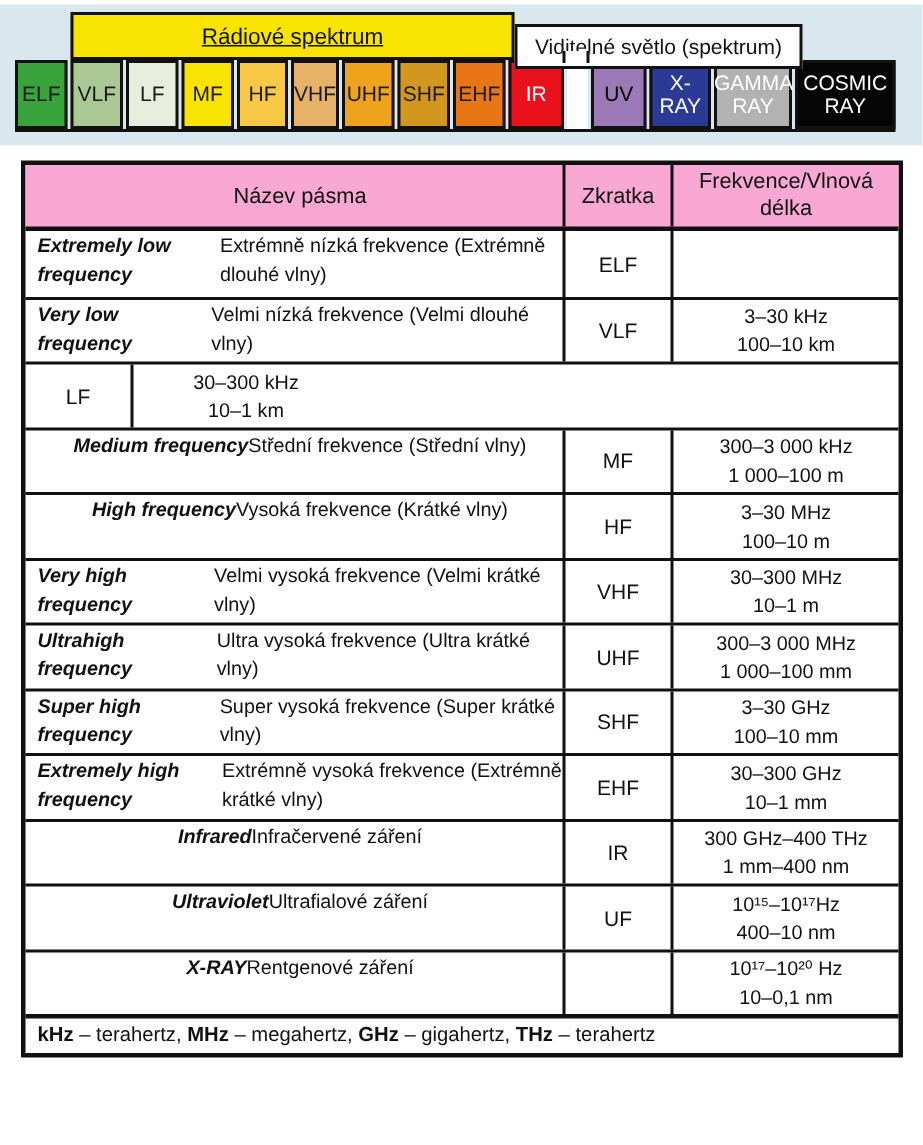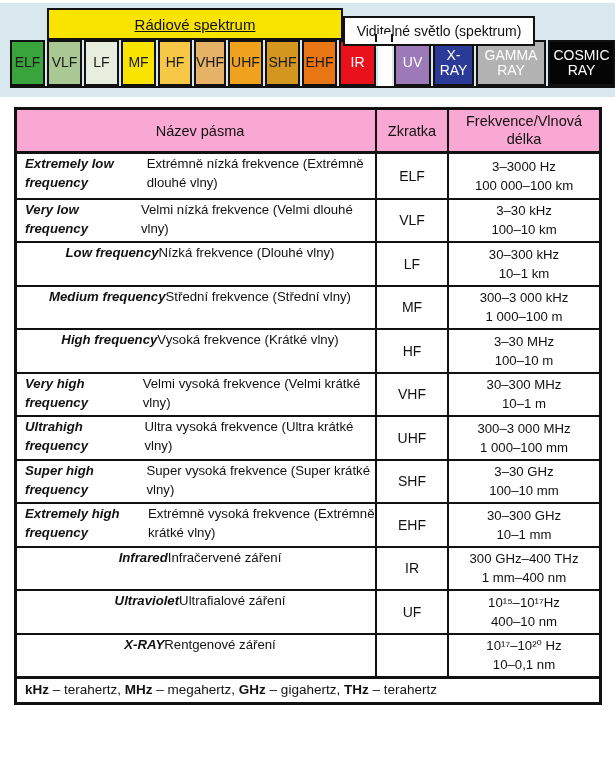--- a/index.html
+++ b/index.html
@@ -74,60 +74,52 @@
       <div class="band" style="width: 35px; background: rgb(169, 200, 147); color: rgb(26, 26, 26);">VLF</div>
       <div class="band" style="width: 35px; background: rgb(231, 238, 221); color: rgb(26, 26, 26);">LF</div>
       <div class="band" style="width: 35px; background: rgb(248, 228, 0); color: rgb(26, 26, 26);">MF</div>
       <div class="band" style="width: 34px; background: rgb(246, 200, 69); color: rgb(26, 26, 26);">HF</div>
       <div class="band" style="width: 32px; background: rgb(229, 178, 103); color: rgb(26, 26, 26);">VHF</div>
       <div class="band" style="width: 35px; background: rgb(239, 163, 28); color: rgb(26, 26, 26);">UHF</div>
       <div class="band" style="width: 35px; background: rgb(211, 150, 31); color: rgb(26, 26, 26);">SHF</div>
       <div class="band" style="width: 35px; background: rgb(233, 118, 20); color: rgb(26, 26, 26);">EHF</div>
       <div class="band" style="width: 37px; background: rgb(232, 17, 28); color: rgb(255, 255, 255);">IR</div>
       <div class="band gap" style="width: 14px;"></div>
-      <div class="band" style="width: 37px; background: rgb(156, 122, 184); color: #ffffff;">UV</div>
+      <div class="band" style="width: 37px; background: rgb(156, 122, 184); color: #000000;">UV</div>
       <div class="band" style="width: 41px; background: rgb(42, 58, 150); color: rgb(255, 255, 255);">X-RAY</div>
-      <div class="band" style="width: 70px; background: rgb(178, 178, 178); color: rgb(255, 255, 255);">GAMMA RAY</div>
+      <div class="band" style="width: 52px; background: rgb(178, 178, 178); color: rgb(255, 255, 255);">GAMMA RAY</div>
       <div class="band" style="width: 67px; background: rgb(5, 5, 5); color: #ffffff;">COSMIC RAY</div>
     </div>
 
   <div class="freq-table">
     <div class="thead" id="table-header-row" style="background: #f9a8d4;">
       <div class="th name">Název pásma</div>
       <div class="th abbr">Zkratka</div>
       <div class="th freq">Frekvence/Vlnová délka</div>
     </div>
     <div id="table-body">
         <div class="tr">
           <div class="td name">
             <div class="en">Extremely low frequency</div>
             <div class="cz">Extrémně nízká frekvence (Extrémně dlouhé vlny)</div>
           </div>
           <div class="td abbr">ELF</div>
-          <div class="td freq">
-            <div class="">3–3000 Hz</div>
-            <div class="">100 000–100 km</div>
-          </div>
         </div>
         <div class="tr">
           <div class="td name">
             <div class="en">Very low frequency</div>
             <div class="cz">Velmi nízká frekvence (Velmi dlouhé vlny)</div>
           </div>
           <div class="td abbr">VLF</div>
           <div class="td freq">
             <div class="">3–30 kHz</div>
             <div class="">100–10 km</div>
           </div>
         </div>
         <div class="tr">
-          <div class="td name">
-            <div class="en">Low frequency</div>
-            <div class="cz">Nízká frekvence (Dlouhé vlny)</div>
-          </div>
           <div class="td abbr">LF</div>
           <div class="td freq">
             <div class="">30–300 kHz</div>
             <div class="">10–1 km</div>
           </div>
         </div>
         <div class="tr">
           <div class="td name">
             <div class="en">Medium frequency</div>
             <div class="cz">Střední frekvence (Střední vlny)</div>

